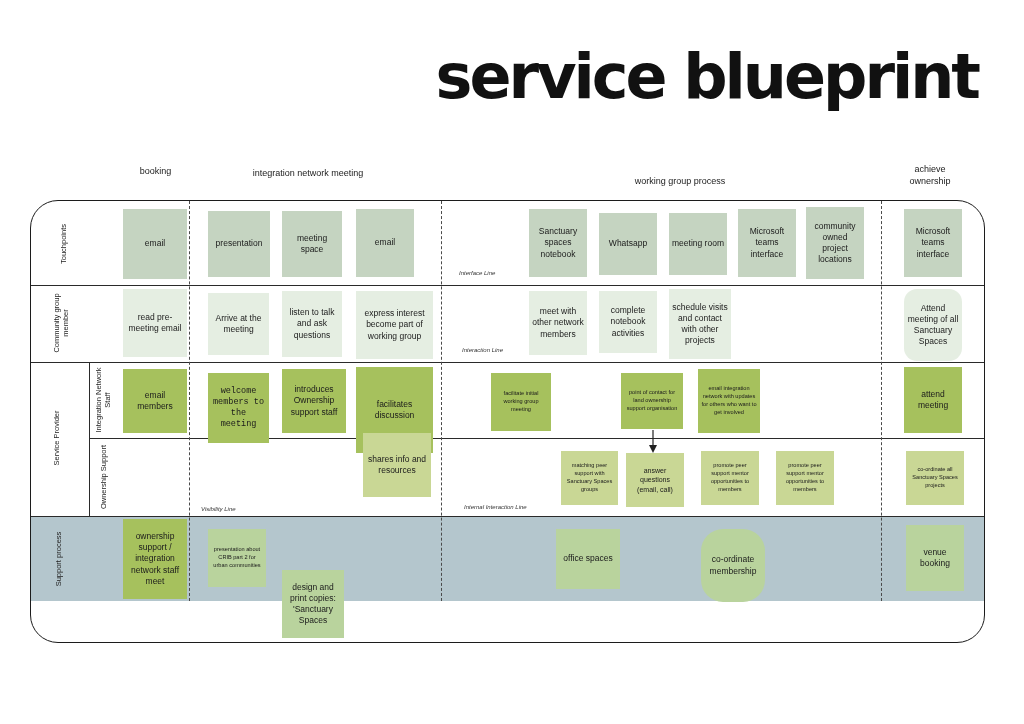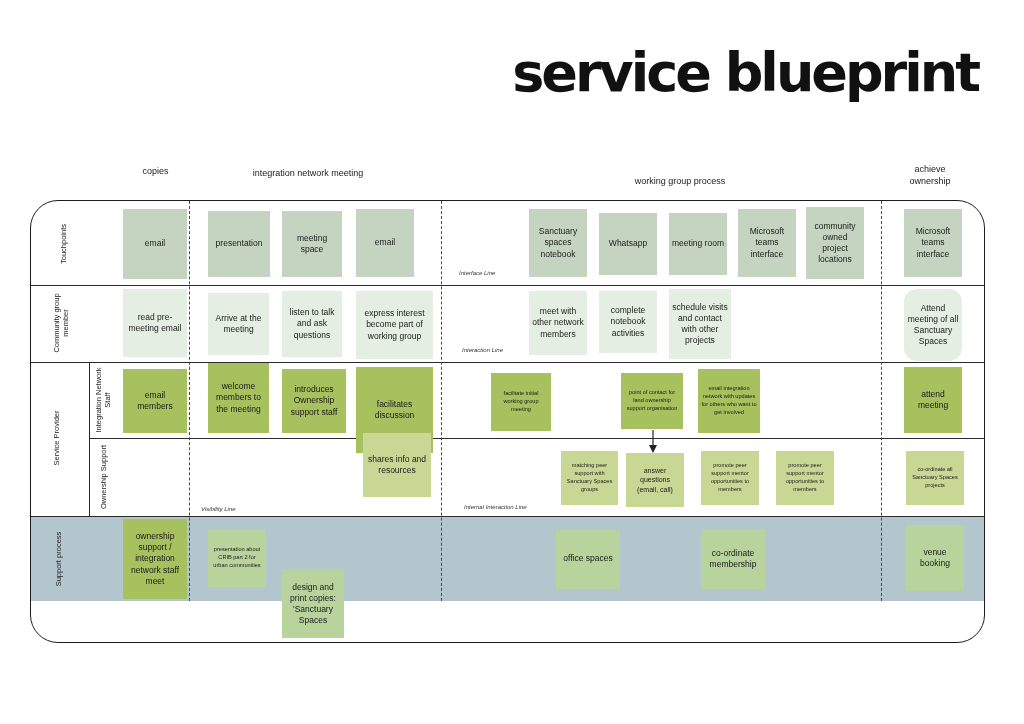--- a/index.html
+++ b/index.html
@@ -3,21 +3,21 @@
 <meta charset="utf-8">
 <style>
   html,body { margin:0; padding:0; background:#ffffff; }
   #page {
     position:relative; width:1024px; height:724px; background:#ffffff;
     font-family:"Liberation Sans", sans-serif; color:#1e1e1e; overflow:hidden;
   }
   #title {
     position:absolute; top:46px; right:46px; margin:0;
     font-family:"DejaVu Sans", sans-serif; font-weight:bold;
-    font-size:54px; letter-spacing:-3px; color:#111; line-height:1;
+    font-size:62px; letter-spacing:-3px; color:#111; line-height:1;
   }
   .phase { position:absolute; font-size:9px; color:#222; text-align:center; line-height:1.3; }
   #canvas {
     position:absolute; left:30px; top:200px; width:955px; height:443px;
     border:1.5px solid #1c1c1c; border-radius:28px; box-sizing:border-box;
     background:#ffffff;
   }
   .band { position:absolute; left:0; top:315px; width:100%; height:85px; background:#b4c6cd; }
   .hline { position:absolute; height:1px; background:#2a2a2a; }
   .vline { position:absolute; width:1px; background:#2a2a2a; }
@@ -40,21 +40,21 @@
   .n-own   { background:#c9d795; }
   .n-supp  { background:#b9d39d; }
 </style>
 </head>
 <body>
 
 <div id="page">
 
   <h1 id="title">service blueprint</h1>
 
-  <div class="phase" style="left:118px; top:166px; width:75px;">copies</div>
+  <div class="phase" style="left:118px; top:166px; width:75px;">booking</div>
   <div class="phase" style="left:230px; top:168px; width:156px;">integration network meeting</div>
   <div class="phase" style="left:600px; top:176px; width:160px;">working group process</div>
   <div class="phase" style="left:893px; top:164px; width:74px;">achieve ownership</div>
 
   <div id="canvas">
 
     <div class="band"></div>
 
     <div class="hline" style="left:0; right:0; top:84px;"></div>
     <div class="hline" style="left:0; right:0; top:161px;"></div>
@@ -92,21 +92,21 @@
     <div class="note n-comm" style="left:92px; top:88px; width:64px; height:68px;">read pre-meeting email</div>
     <div class="note n-comm" style="left:177px; top:92px; width:61px; height:62px;">Arrive at the meeting</div>
     <div class="note n-comm" style="left:251px; top:90px; width:60px; height:66px;">listen to talk and ask questions</div>
     <div class="note n-comm" style="left:325px; top:90px; width:77px; height:68px;">express interest become part of working group</div>
     <div class="note n-comm" style="left:498px; top:90px; width:58px; height:64px;">meet with other network members</div>
     <div class="note n-comm" style="left:638px; top:88px; width:62px; height:70px;">schedule visits and contact with other projects</div>
     <div class="note n-comm" style="left:568px; top:90px; width:58px; height:62px;">complete notebook activities</div>
     <div class="note n-comm" style="left:873px; top:88px; width:58px; height:72px;border-radius:13px;">Attend meeting of all Sanctuary Spaces</div>
 
     <div class="note n-staff" style="left:92px; top:168px; width:64px; height:64px;">email members</div>
-    <div class="note n-staff" style="left:177px; top:162px; width:61px; height:70px;">welcome members to the meeting</div>
+    <div class="note n-staff" style="left:177px; top:172px; width:61px; height:70px;font-family:Liberation Mono, monospace;">welcome members to the meeting</div>
     <div class="note n-staff" style="left:251px; top:168px; width:64px; height:64px;">introduces Ownership support staff</div>
     <div class="note n-staff" style="left:325px; top:166px; width:77px; height:86px;">facilitates discussion</div>
     <div class="note n-staff sm" style="left:460px; top:172px; width:60px; height:58px;">facilitate initial working group meeting</div>
     <div class="note n-staff sm" style="left:590px; top:172px; width:62px; height:56px;">point of contact for land ownership support organisation</div>
     <div class="note n-staff sm" style="left:667px; top:168px; width:62px; height:64px;">email integration network with updates for others who want to get involved</div>
     <div class="note n-staff" style="left:873px; top:166px; width:58px; height:66px;">attend meeting</div>
 
     <svg width="12" height="24" style="position:absolute; left:616px; top:229px;">
       <line x1="6" y1="0" x2="6" y2="16" stroke="#222" stroke-width="1.2"></line>
       <polygon points="2,15 10,15 6,23" fill="#222"></polygon>
@@ -116,17 +116,17 @@
     <div class="note n-own sm" style="left:530px; top:250px; width:57px; height:54px;">matching peer support with Sanctuary Spaces groups</div>
     <div class="note n-own md" style="left:595px; top:252px; width:58px; height:54px;">answer questions (email, call)</div>
     <div class="note n-own sm" style="left:670px; top:250px; width:58px; height:54px;">promote peer support mentor opportunities to members</div>
     <div class="note n-own sm" style="left:745px; top:250px; width:58px; height:54px;">promote peer support mentor opportunities to members</div>
     <div class="note n-own sm" style="left:875px; top:250px; width:58px; height:54px;">co-ordinate all Sanctuary Spaces projects</div>
 
     <div class="note n-staff" style="left:92px; top:318px; width:64px; height:80px;">ownership support / integration network staff meet</div>
     <div class="note n-supp sm" style="left:177px; top:328px; width:58px; height:58px;">presentation about CRIB part 2 for urban communities</div>
     <div class="note n-supp" style="left:251px; top:324px; width:62px; height:68px;margin-top:45px;">design and print copies: 'Sanctuary Spaces</div>
     <div class="note n-supp" style="left:525px; top:328px; width:64px; height:60px;">office spaces</div>
-    <div class="note n-supp" style="left:670px; top:328px; width:64px; height:60px;">co-ordinate membership</div>
+    <div class="note n-supp" style="left:670px; top:328px; width:64px; height:73px;border-radius:22px;">co-ordinate membership</div>
     <div class="note n-supp" style="left:875px; top:324px; width:58px; height:66px;">venue booking</div>
 
   </div>
 </div>
 
 </body></html>

